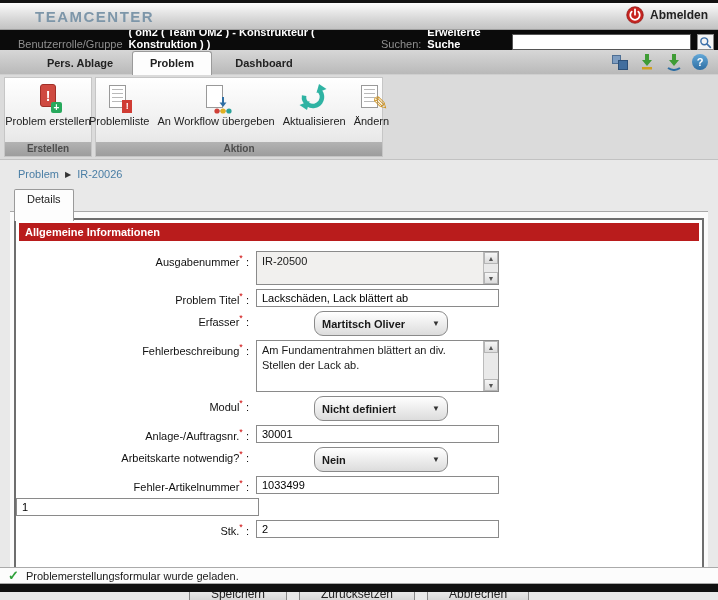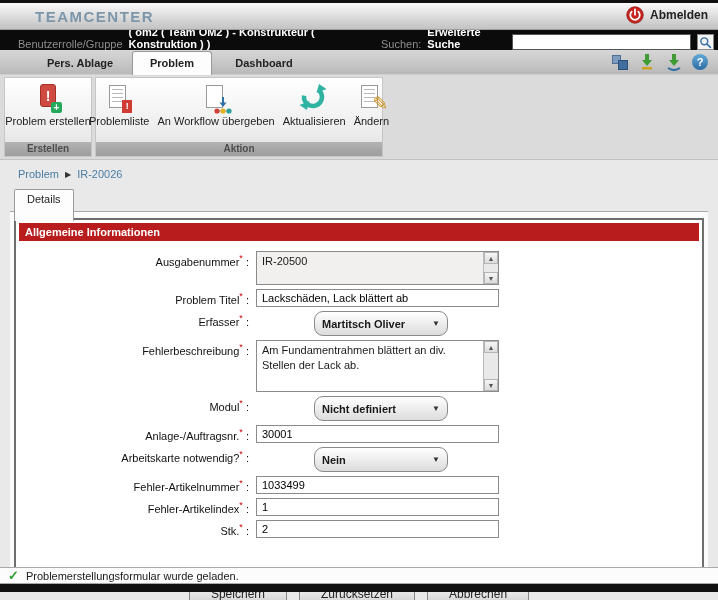--- a/index.html
+++ b/index.html
@@ -348,21 +348,20 @@
             </div>
           </div>
         </div>
 
         <div class="row">
           <div class="lbl"><span>Fehler-Artikelnummer</span><span class="req">*</span><span> :</span></div>
           <div class="ctl"><input class="txt" value="1033499" style=""></div>
         </div>
 
         <div class="row">
-          <div class="lbl"><span>Fehler-Artikelindex</span><span class="req">*</span><span> :</span></div>
           <div class="ctl"><input class="txt" value="1" style=""></div>
         </div>
 
         <div class="row">
           <div class="lbl"><span>Stk.</span><span class="req">*</span><span> :</span></div>
           <div class="ctl"><input class="txt" value="2" style=""></div>
         </div>
 
         <div class="btn-row">
           <button class="btn">Speichern</button>

